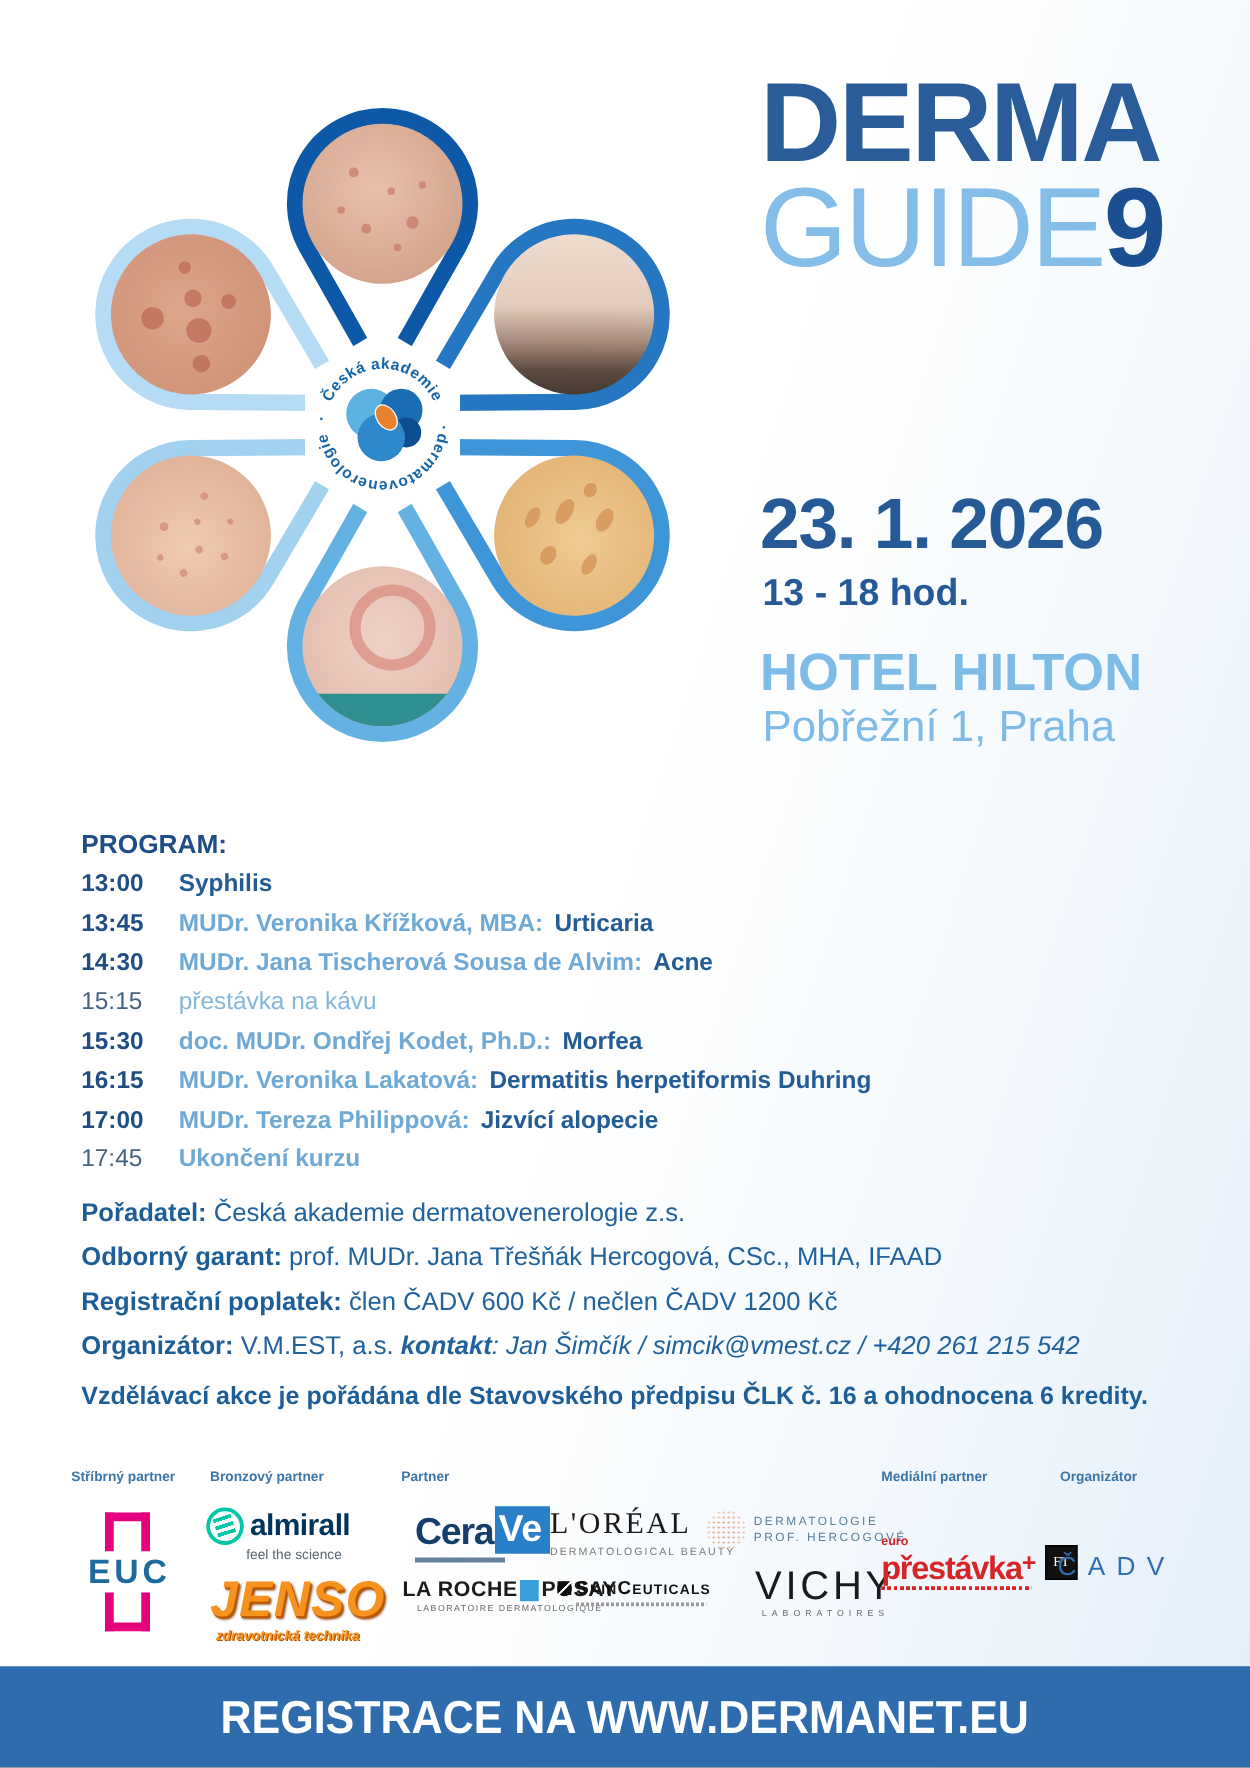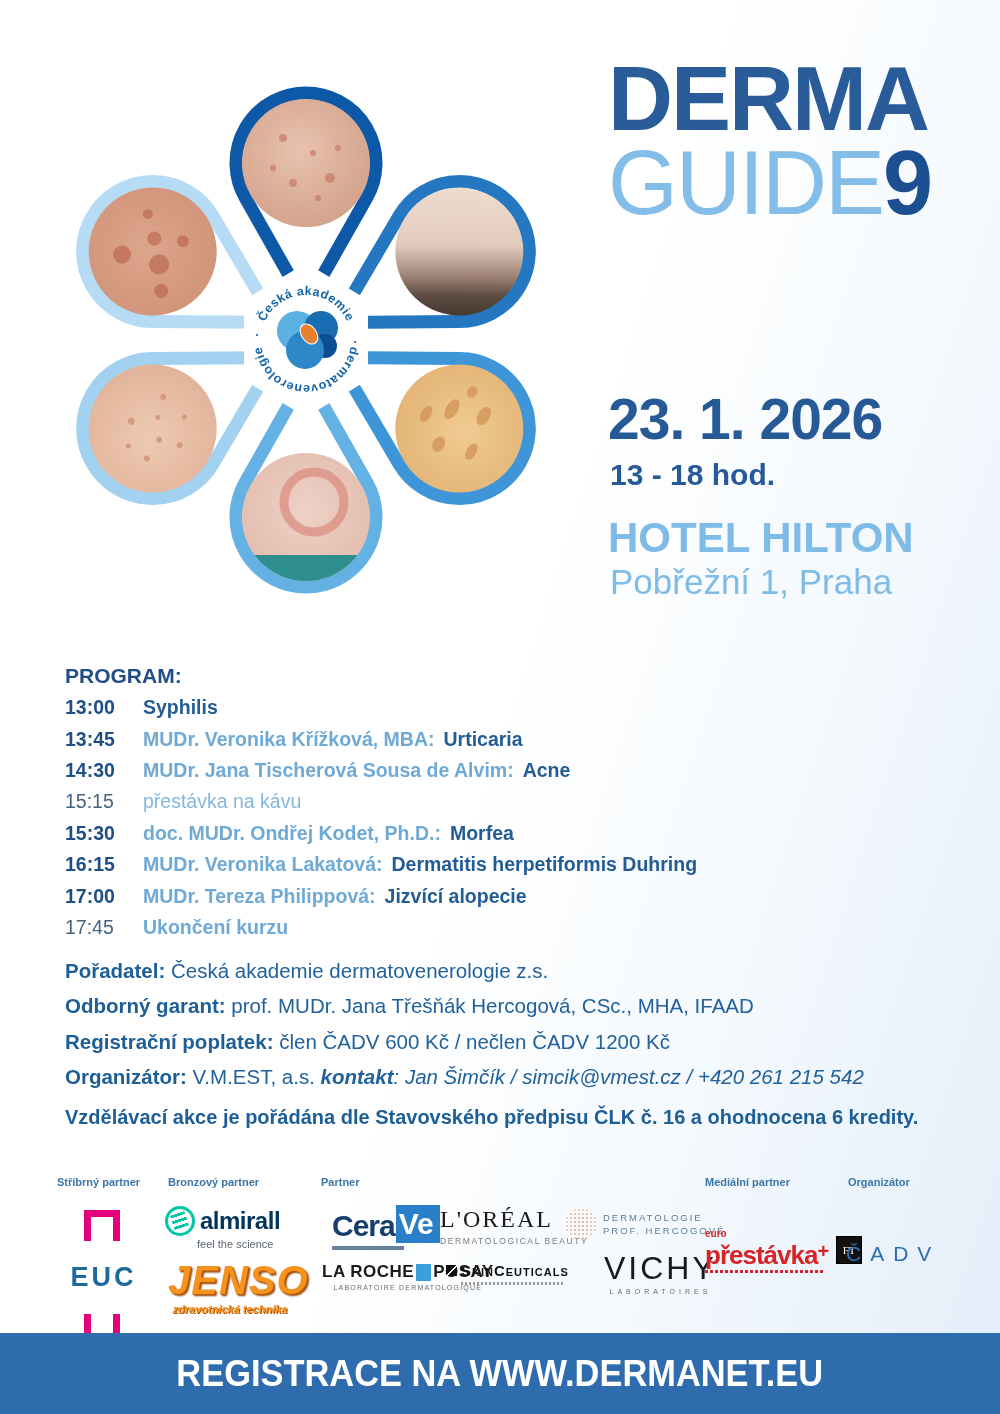--- a/index.html
+++ b/index.html
@@ -29,21 +29,21 @@
   .ptopic{font-weight:700;color:#235c95;}
   
   .details{left:65px;top:953px;width:900px;font-size:20.5px;color:#21619c;line-height:35.4px;white-space:nowrap;}
   .details b{font-weight:700;color:#1d5e97;}
   .bi{font-weight:700;font-style:italic;}
   .it{font-style:italic;}
   .accred{left:65px;top:1106px;width:900px;font-size:20px;font-weight:700;color:#1d5e97;}
   
   .plabel{font-size:11px;font-weight:700;color:#3c76a8;white-space:nowrap;}
   
-  .euc{left:62px;top:1210px;width:80px;display:flex;flex-direction:column;align-items:center;gap:20px;}
+  .euc{left:62px;top:1210px;width:80px;display:flex;flex-direction:column;align-items:center;}
   .euc-n{width:22px;height:24px;border:7px solid #e5007d;border-bottom:none;}
   .euc-u{width:22px;height:24px;border:7px solid #e5007d;border-top:none;}
   .euc-mid{font-size:27px;font-weight:700;color:#1e6a9d;letter-spacing:3px;margin:1px 0 1px 3px;}
   
   .almirall{left:165px;top:1206px;width:130px;}
   .alm-row{display:flex;align-items:center;gap:5px;}
   .alm-icon{width:24px;height:24px;border:3px solid #00c7a5;border-radius:50%;position:relative;}
   .alm-icon:before{content:"";position:absolute;left:4px;top:4px;width:15px;height:15px;
     background:repeating-linear-gradient(#00c7a5 0 3px,transparent 3px 6px);transform:rotate(-18deg);}
   .alm-name{font-size:24px;font-weight:700;color:#00345b;letter-spacing:-0.5px;}

